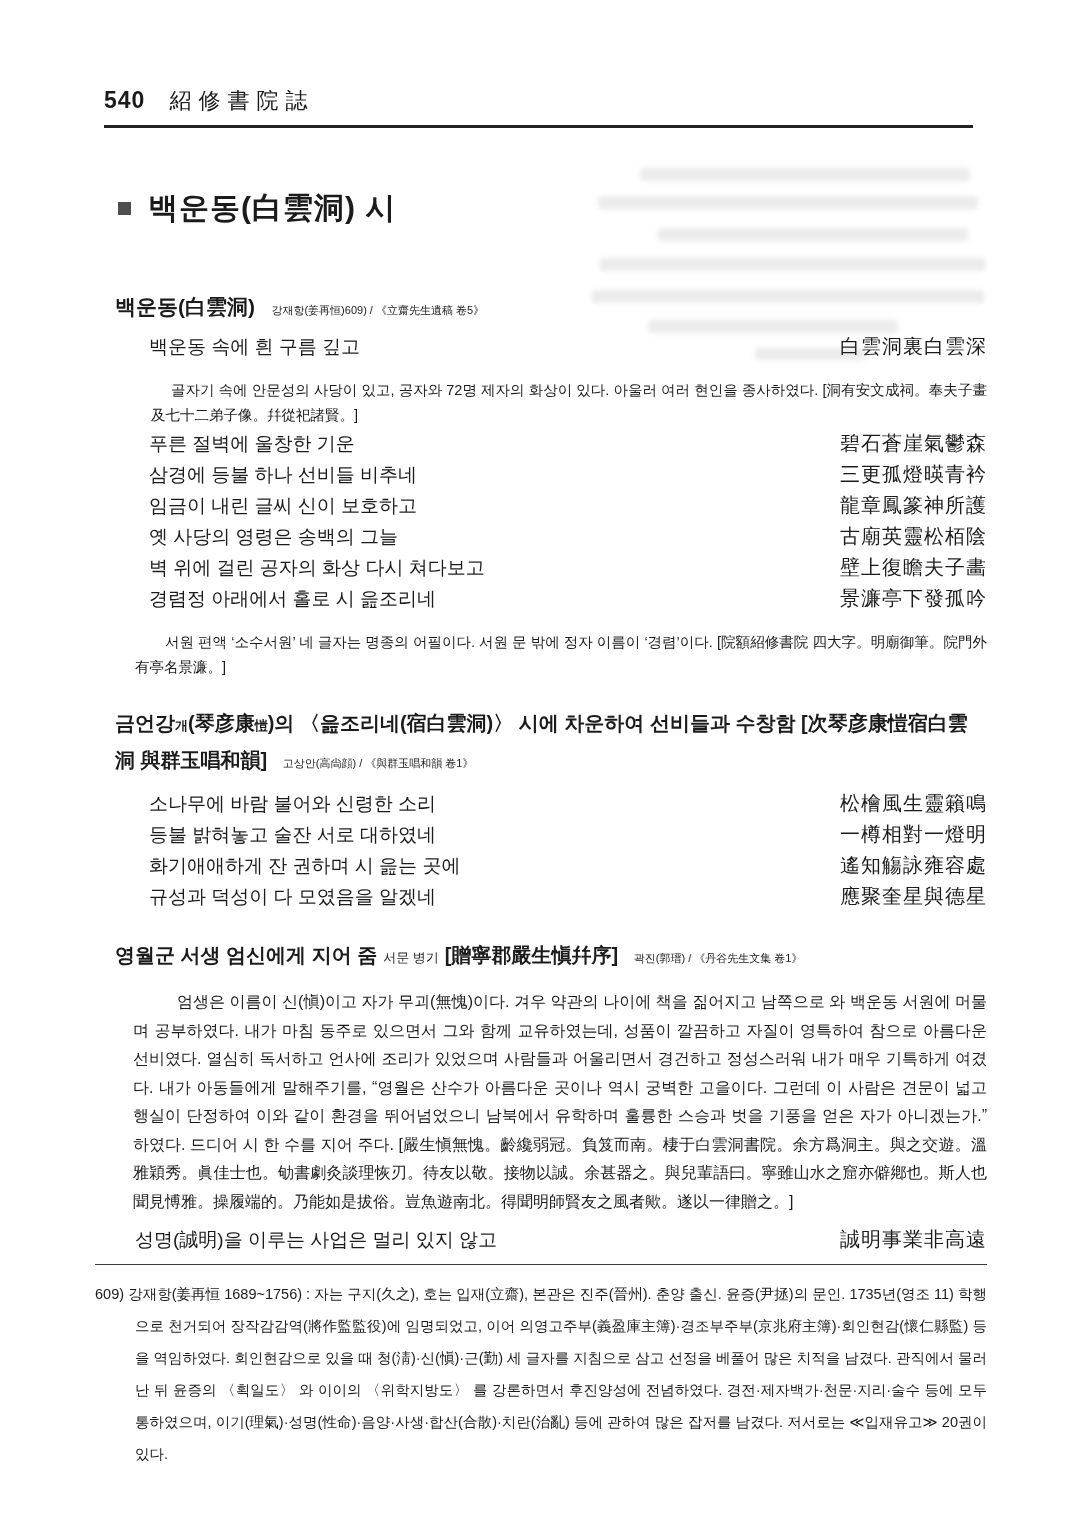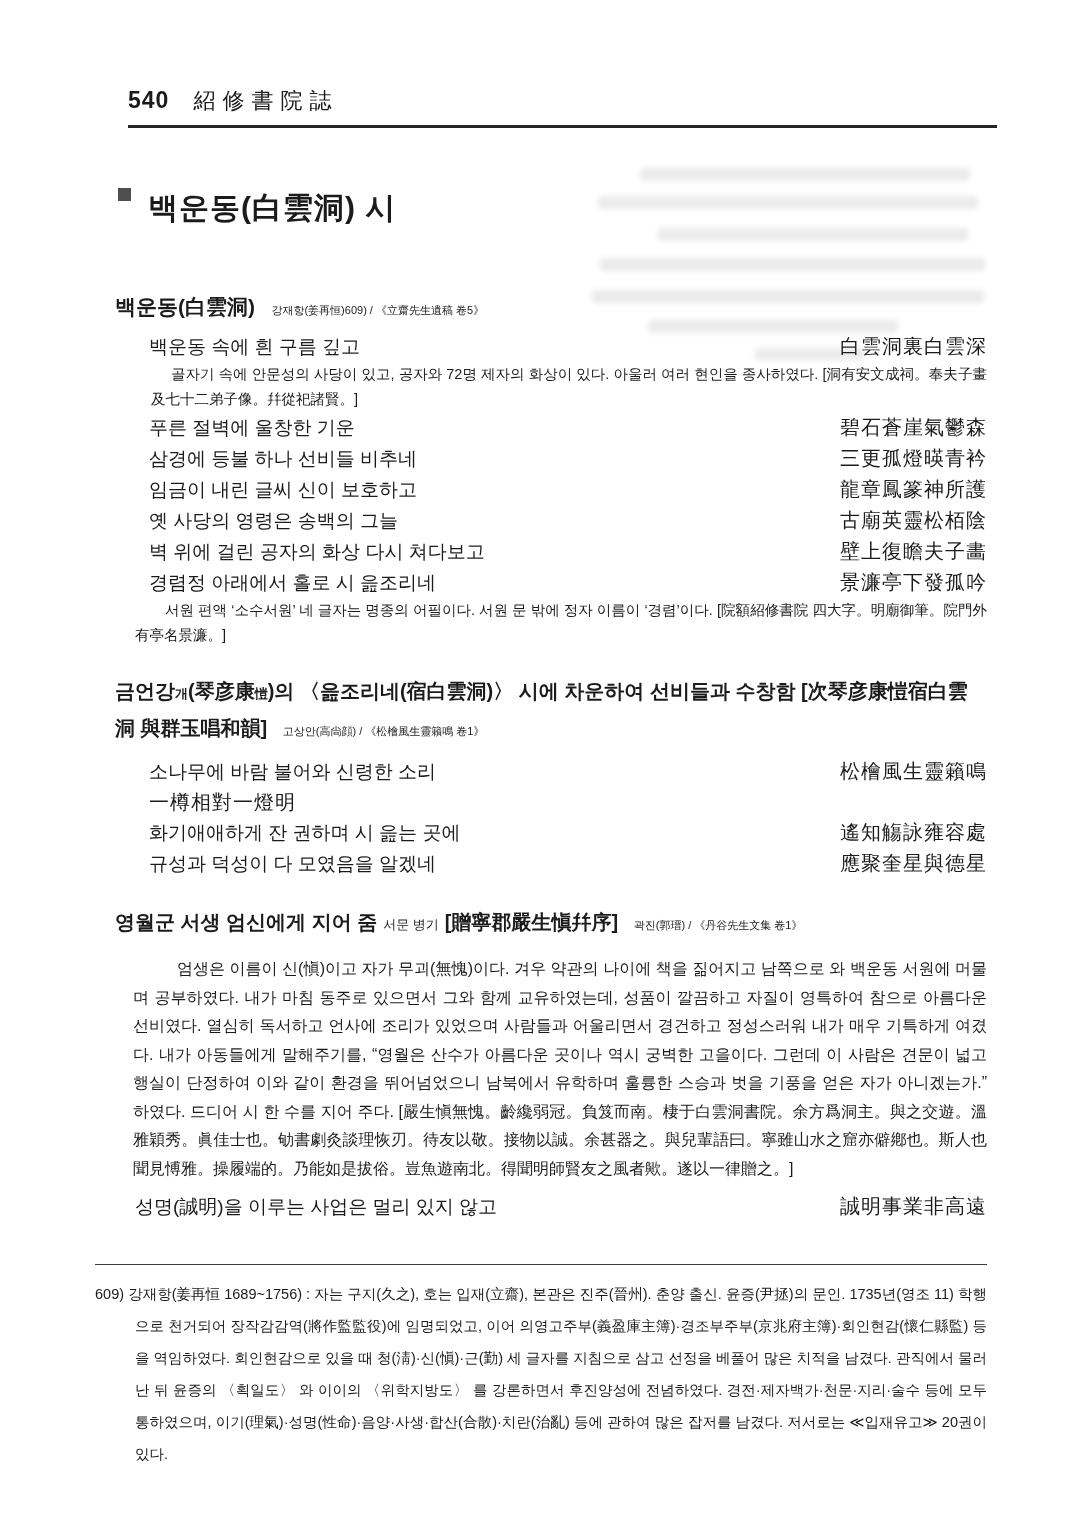--- a/index.html
+++ b/index.html
@@ -11,45 +11,45 @@
     font-family: "Liberation Sans", "DejaVu Sans", sans-serif;
     position: relative;
     overflow: hidden;
   }
 
   
   .bleed { position: absolute; inset: 0; pointer-events: none; }
   .bleed div { position: absolute; background: #8f8f8f; opacity: .17; filter: blur(2.5px); height: 13px; border-radius: 2px; }
 
   .page-header {
-    position: absolute; top: 86px; left: 128px; width: 869px;
+    position: absolute; top: 86px; left: 104px; width: 869px;
     border-bottom: 3px solid #242424; padding-bottom: 9px;
     white-space: nowrap;
   }
   .pageno { font-size: 23px; font-weight: bold; letter-spacing: 1px; }
   .booktitle { font-family: "DejaVu Serif", "Liberation Serif", serif; font-size: 22px; margin-left: 24px; letter-spacing: 7px; }
 
   .section-title {
     position: absolute; top: 188px; left: 118px; margin: 0;
     font-size: 30px; font-weight: bold; letter-spacing: 1px;
-    display: flex; 
+    display: flex; align-items: center;
   }
   .bullet-square { width: 13px; height: 13px; background: #4f4f4f; margin-right: 17px; display: inline-block; flex: none; }
 
   .content { position: absolute; top: 293px; left: 115px; width: 872px; }
 
   .poem-head { margin: 0 0 10px 0; }
   .p-title { font-size: 21px; font-weight: bold; }
   .p-byline { font-size: 11px; margin-left: 12px; font-weight: normal; }
 
   .couplet { display: flex; justify-content: space-between; align-items: baseline; padding-left: 34px; line-height: 30px; }
   .couplet .ko { font-size: 19px; }
   .couplet .zh { font-size: 20px; font-family: "DejaVu Serif", "Liberation Serif", serif; letter-spacing: 1px; }
 
-  .note { font-size: 14.5px; line-height: 25px; margin: 0 0 0 36px; text-indent: 20px; text-align: justify; }
+  .note { font-size: 14.5px; line-height: 25px; margin: 16px 0 0 36px; text-indent: 20px; text-align: justify; }
   .note.note-end { margin-left: 20px; text-indent: 30px; }
 
   .poem-head2 { margin: 26px 0 8px 0; font-size: 20px; font-weight: bold; line-height: 34px; }
   .small-char { font-size: 13px; font-weight: bold; }
   .small-label { font-size: 13px; font-weight: normal; margin: 0 6px; }
   .poem-head2 .p-byline { margin-left: 10px; }
 
   .preface { font-size: 16px; line-height: 28.5px; margin: 13px 0 8px 18px; text-indent: 44px; text-align: justify; }
 
   .couplet.single { padding-left: 20px; margin-top: 3px; }
@@ -114,28 +114,29 @@
       <span class="zh">壁上復瞻夫子畵</span>
     </div>
     <div class="couplet">
       <span class="ko">경렴정 아래에서 홀로 시 읊조리네</span>
       <span class="zh">景濂亭下發孤吟</span>
     </div>
     <p class="note note-end">서원 편액 ‘소수서원’ 네 글자는 명종의 어필이다. 서원 문 밖에 정자 이름이 ‘경렴’이다. [院額紹修書院 四大字。明廟御筆。院門外有亭名景濂。]</p>
 
     <div class="poem-head2">
       <span><span>금언강</span><span class="small-char">개</span><span>(琴彦康</span><span class="small-char">愷</span><span>)의 〈읊조리네(宿白雲洞)〉 시에 차운하여 선비들과 수창함 </span><span>[次琴彦康愷宿白雲洞 與群玉唱和韻]</span></span>
-      <span class="p-byline">고상안(高尙顔) / 《松檜風生靈籟鳴 卷1》</span>
+      <span class="p-byline">고상안(高尙顔) / 《與群玉唱和韻 卷1》</span>
     </div>
 
     <div class="couplet">
       <span class="ko">소나무에 바람 불어와 신령한 소리</span>
       <span class="zh">松檜風生靈籟鳴</span>
     </div>
     <div class="couplet">
+      <span class="ko">등불 밝혀놓고 술잔 서로 대하였네</span>
       <span class="zh">一樽相對一燈明</span>
     </div>
     <div class="couplet">
       <span class="ko">화기애애하게 잔 권하며 시 읊는 곳에</span>
       <span class="zh">遙知觴詠雍容處</span>
     </div>
     <div class="couplet">
       <span class="ko">규성과 덕성이 다 모였음을 알겠네</span>
       <span class="zh">應聚奎星與德星</span>
     </div>

